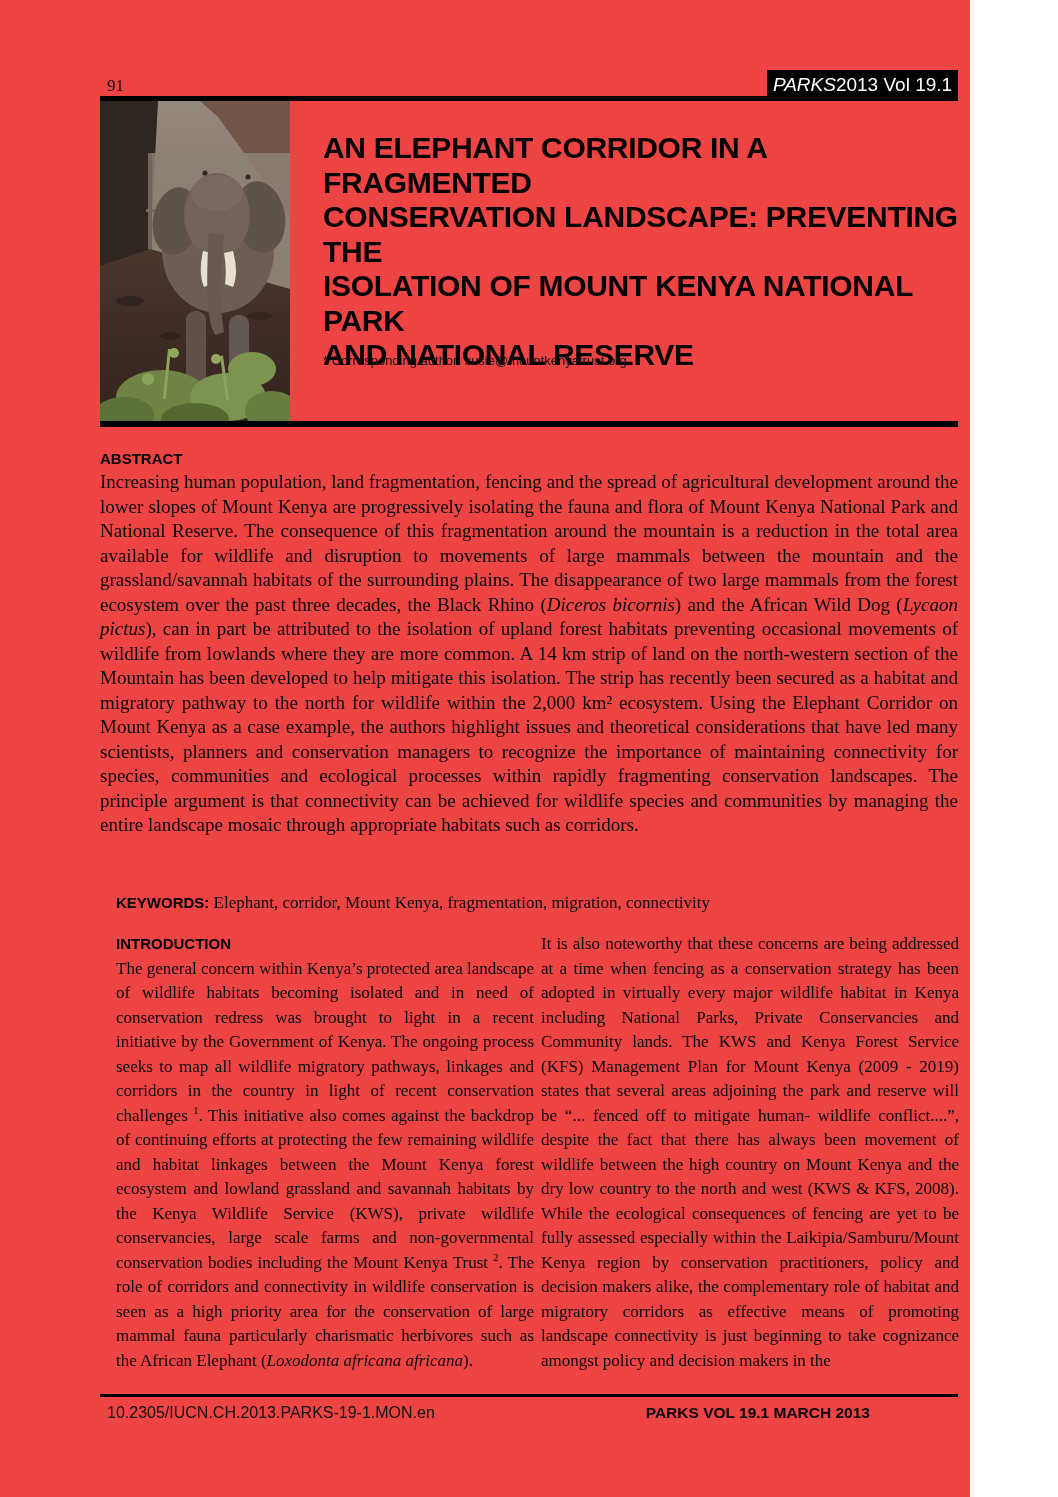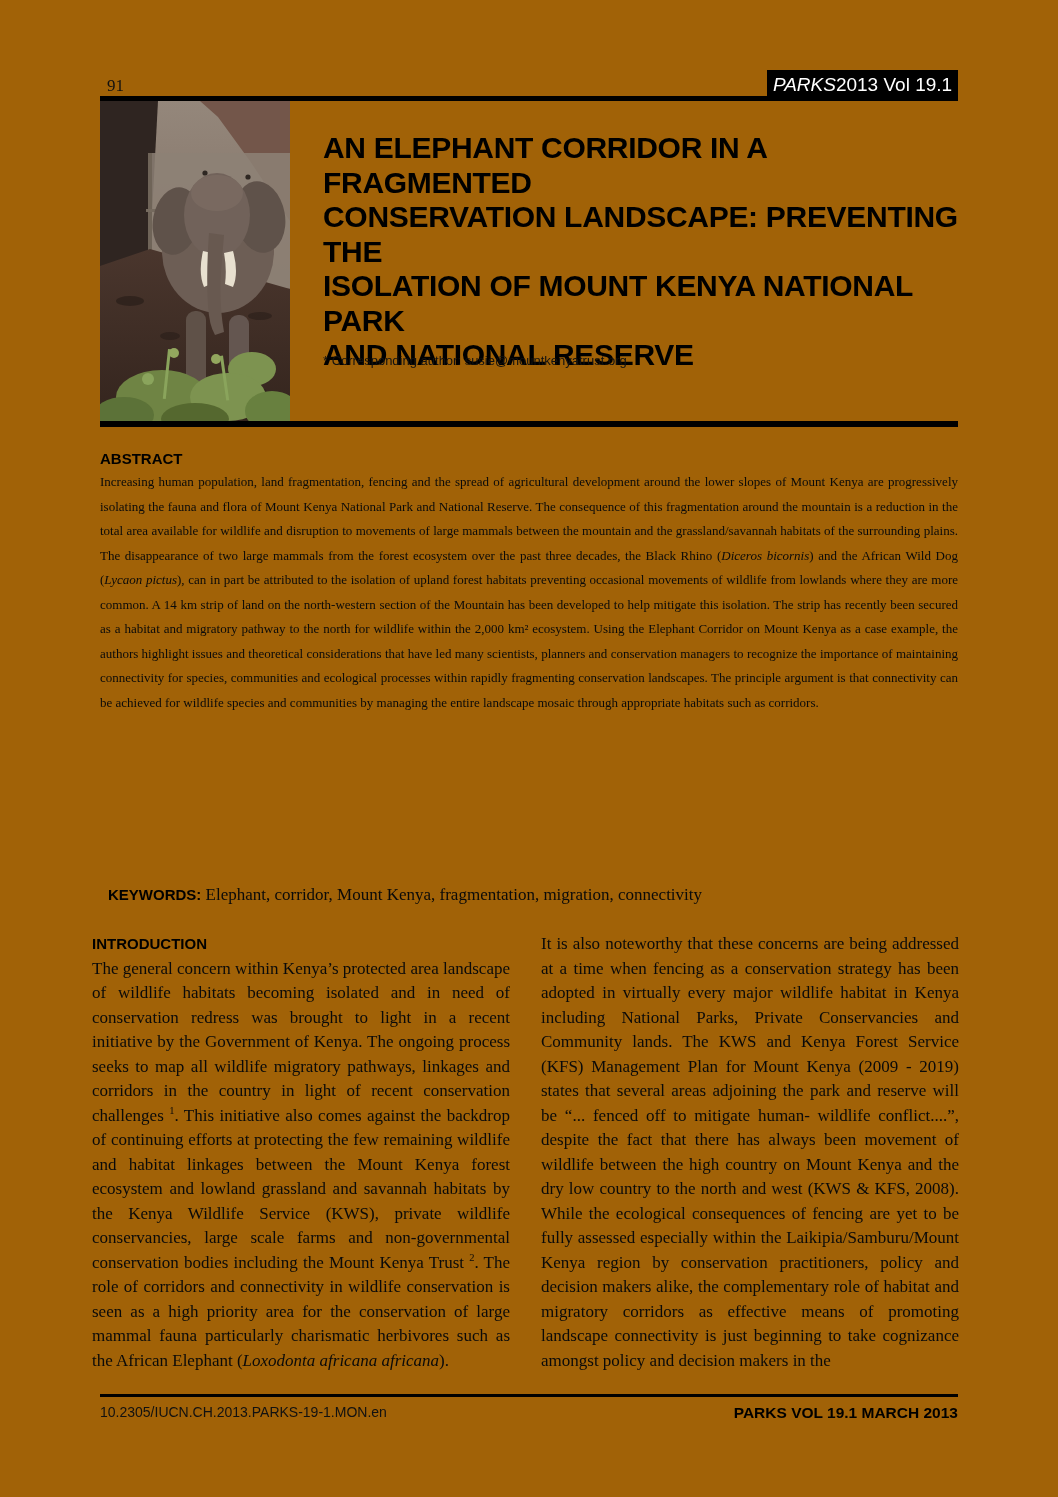--- a/index.html
+++ b/index.html
@@ -1,19 +1,19 @@
 <!DOCTYPE html>
 <html><head>
 <meta charset="utf-8">
 <style>
   html,body{margin:0;padding:0;background:#ffffff;}
   .page{
     position:relative;
-    width:1058px;height:1497px;
-    background:#a16207;
+    width:970px;height:1497px;
+    background:#ef4444;
     font-family:"Liberation Sans",sans-serif;
     color:#000;
     overflow:hidden;
   }
   .serif{font-family:"Liberation Serif",serif;}
   .italic{font-style:italic;}
   sup{font-size:0.62em;line-height:0;}
 
   .page-number{position:absolute;left:107px;top:76px;font-size:17px;color:#111;}
   .rule-top{position:absolute;left:100px;top:96px;width:858px;height:5px;background:#000;}
@@ -29,33 +29,33 @@
     position:absolute;left:323px;top:131px;width:640px;
     font-size:30px;font-weight:bold;line-height:34.5px;letter-spacing:-0.3px;
   }
   .authors{position:absolute;left:323px;top:300px;width:640px;font-size:20px;}
   .corr-note{position:absolute;left:323px;top:351px;width:612px;font-size:13px;line-height:20px;color:#111;}
   .rule-mid{position:absolute;left:100px;top:421px;width:858px;height:6px;background:#000;}
 
   .abstract-heading{position:absolute;left:100px;top:450px;font-size:15px;font-weight:bold;}
   .abstract-body{
     position:absolute;left:100px;top:470px;width:858px;
-    font-size:13px;line-height:24.5px;text-align:justify;color:#0a0a0a;
+    font-size:19px;line-height:24.5px;text-align:justify;color:#0a0a0a;
   }
   .keywords{position:absolute;left:100px;top:877px;width:858px;font-size:17px;color:#0a0a0a;}
   .keywords .kw-label{font-family:"Liberation Sans",sans-serif;font-size:15px;font-weight:bold;color:#000;}
 
   .col{position:absolute;top:932px;width:418px;font-size:17px;line-height:24.5px;text-align:justify;color:#0a0a0a;}
-  .col-left{left:92px;}
+  .col-left{left:116px;}
   .col-right{left:541px;}
   .intro-heading{font-family:"Liberation Sans",sans-serif;font-size:15px;font-weight:bold;color:#000;
     height:24.5px;text-align:left;}
 
   .rule-bottom{position:absolute;left:100px;top:1394px;width:858px;height:3px;background:#000;}
-  .footer-doi{position:absolute;left:100px;top:1404px;font-size:14px;color:#111;}
+  .footer-doi{position:absolute;left:107px;top:1404px;font-size:16px;color:#111;}
   .footer-right{position:absolute;right:100px;top:1404px;font-size:15.5px;font-weight:bold;color:#000;}
 </style>
 </head>
 <body>
 
 <div class="page">
 
   <div class="page-number serif">91</div>
   <div class="rule-top"></div>
   <div class="banner">
@@ -128,21 +128,21 @@
 
   <div class="corr-note">
     <div>* Corresponding author: susie@mountkenyatrust.org</div>
   </div>
 
   <div class="rule-mid"></div>
 
   <div class="abstract-heading">ABSTRACT</div>
   <div class="abstract-body serif"><span>Increasing human population, land fragmentation, fencing and the spread of agricultural development around the lower slopes of Mount Kenya are progressively isolating the fauna and flora of Mount Kenya National Park and National Reserve. The consequence of this fragmentation around the mountain is a reduction in the total area available for wildlife and disruption to movements of large mammals between the mountain and the grassland/savannah habitats of the surrounding plains. The disappearance of two large mammals from the forest ecosystem over the past three decades, the Black Rhino (</span><span class="italic">Diceros bicornis</span><span>) and the African Wild Dog (</span><span class="italic">Lycaon pictus</span><span>), can in part be attributed to the isolation of upland forest habitats preventing occasional movements of wildlife from lowlands where they are more common. A 14 km strip of land on the north-western section of the Mountain has been developed to help mitigate this isolation. The strip has recently been secured as a habitat and migratory pathway to the north for wildlife within the 2,000 km² ecosystem. Using the Elephant Corridor on Mount Kenya as a case example, the authors highlight issues and theoretical considerations that have led many scientists, planners and conservation managers to recognize the importance of maintaining connectivity for species, communities and ecological processes within rapidly fragmenting conservation landscapes. The principle argument is that connectivity can be achieved for wildlife species and communities by managing the entire landscape mosaic through appropriate habitats such as corridors.</span></div>
 
-  <p class="keywords serif" style="margin:8px;">
+  <p class="keywords serif" style="margin:16px;">
     <span class="kw-label">KEYWORDS:</span><span> Elephant,  corridor, Mount Kenya, fragmentation, migration, connectivity</span>
   </p>
 
   <div class="col col-left serif">
     <div class="intro-heading">INTRODUCTION</div>
     <div><span>The general concern within Kenya’s protected area landscape of wildlife habitats becoming isolated and in need of conservation redress was brought to light in a recent initiative by the Government of Kenya. The ongoing process seeks to map all wildlife migratory pathways, linkages and corridors in the country in light of recent conservation challenges </span><sup>1</sup><span>. This initiative also comes against the backdrop of continuing efforts at protecting the few remaining wildlife and habitat linkages between the Mount Kenya forest ecosystem and lowland grassland and savannah habitats by the Kenya Wildlife Service (KWS), private wildlife conservancies, large scale farms and non-governmental conservation bodies including the Mount Kenya Trust </span><sup>2</sup><span>. The role of corridors and connectivity in wildlife conservation is seen as a high priority area for the conservation of large mammal fauna particularly charismatic herbivores such as the African Elephant (</span><span class="italic">Loxodonta africana africana</span><span>).</span></div>
   </div>
 
   <div class="col col-right serif">
     <div>It is also noteworthy that these concerns are being addressed at a time when fencing as a conservation strategy has been adopted in virtually every major wildlife habitat in Kenya including National Parks, Private Conservancies and Community lands. The KWS and Kenya Forest Service (KFS) Management Plan for Mount Kenya (2009 - 2019) states that several areas adjoining the park and reserve will be “... fenced off to mitigate human- wildlife conflict....”, despite the fact that there has always been movement of wildlife between the high country on Mount Kenya and the dry low country to the north and west (KWS &amp; KFS, 2008). While the ecological consequences of fencing are yet to be fully assessed especially within the Laikipia/Samburu/Mount Kenya region by conservation practitioners, policy and decision makers alike, the complementary role of habitat and migratory corridors as effective means of promoting landscape connectivity is just beginning to take cognizance amongst policy and decision makers in the</div>

